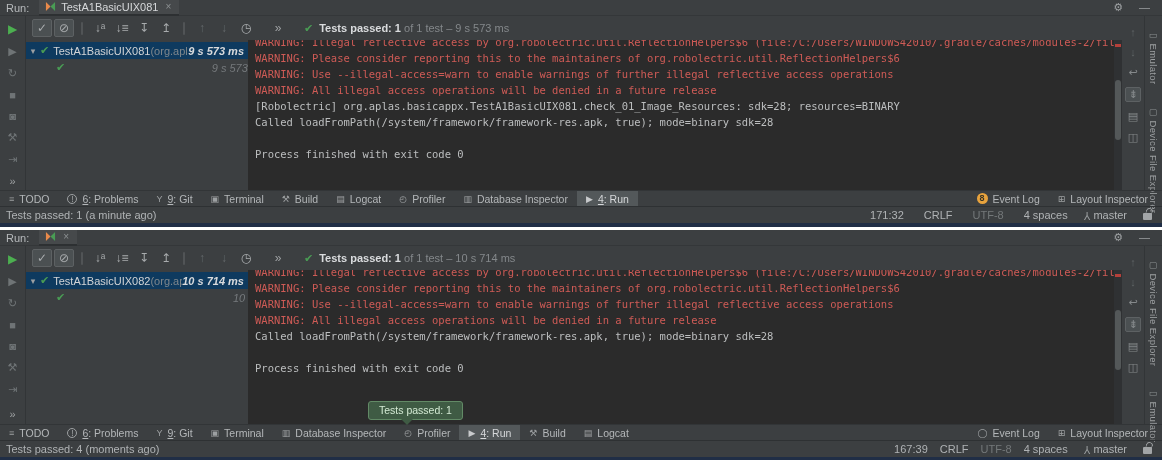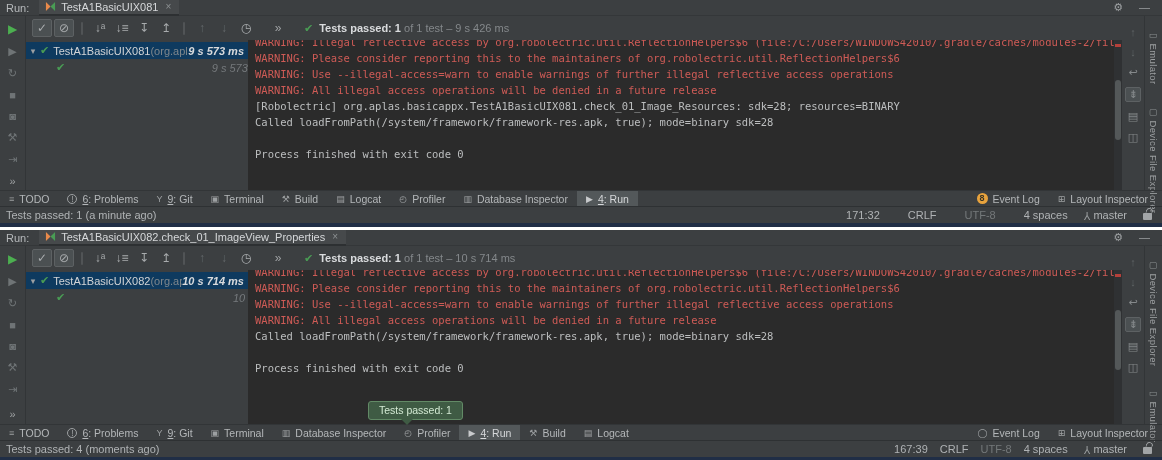--- a/index.html
+++ b/index.html
@@ -162,21 +162,21 @@
               <span class="ic">↥</span>
               <span class="ic sep"></span>
               <span class="ic dim">↑</span>
               <span class="ic dim">↓</span>
               <span class="ic">◷</span>
               <span class="ic more">»</span>
             </span>
           <span class="tstatus" style="margin-left:8px">
             <span class="chk">✔</span>
             <span>
-              <span class="strong">Tests passed: 1</span><span class="rest"> of 1 test – 9 s 426 ms</span>
+              <span class="strong">Tests passed: 1</span><span class="rest"> of 1 test – 9 s 573 ms</span>
             </span>
           </span>
         </div>
 
         <div class="innerrow">
 
           <div class="tree">
             <div class="trow sel">
               <span class="chev">▾</span>
               <span class="chk">✔</span>
@@ -301,21 +301,21 @@
 
             <span class="bic">⊞</span>
             <span>Layout Inspector</span>
           </span>
         </span>
     </div>
 
     <div class="sbar">
       <span>Tests passed: 1 (a minute ago)</span>
       <span class="sright">
-        <span style="display:flex;gap:28px">
+        <span style="display:flex;gap:20px">
 
         <span>171:32</span>
             <span>CRLF</span>
             <span class="dim">UTF-8</span>
             <span>4 spaces</span>
           </span>
         <span class="branch">
           <span class="bglyph">Y</span>
           <span>master</span>
         </span>
@@ -328,21 +328,20 @@
     <div class="divider"></div>
     <div class="win win-b">
 
     <div class="tabrow">
       <span class="runlabel">Run:</span>
       <div class="tab">
         <svg width="11" height="11" viewBox="0 0 12 12">
           <polygon points="1,1 6,6 1,11" fill="#e8894a"></polygon>
           <polygon points="11,1 6,6 11,11" fill="#499c54"></polygon>
         </svg>
-        <span>TestA1BasicUIX082.check_01_ImageView_Properties</span>
         <span class="close">×</span>
       </div>
       <div class="winbtns">
         <span>⚙</span>
         <span>—</span>
       </div>
     </div>
 
     <div class="body">
       <div class="lstrip">

